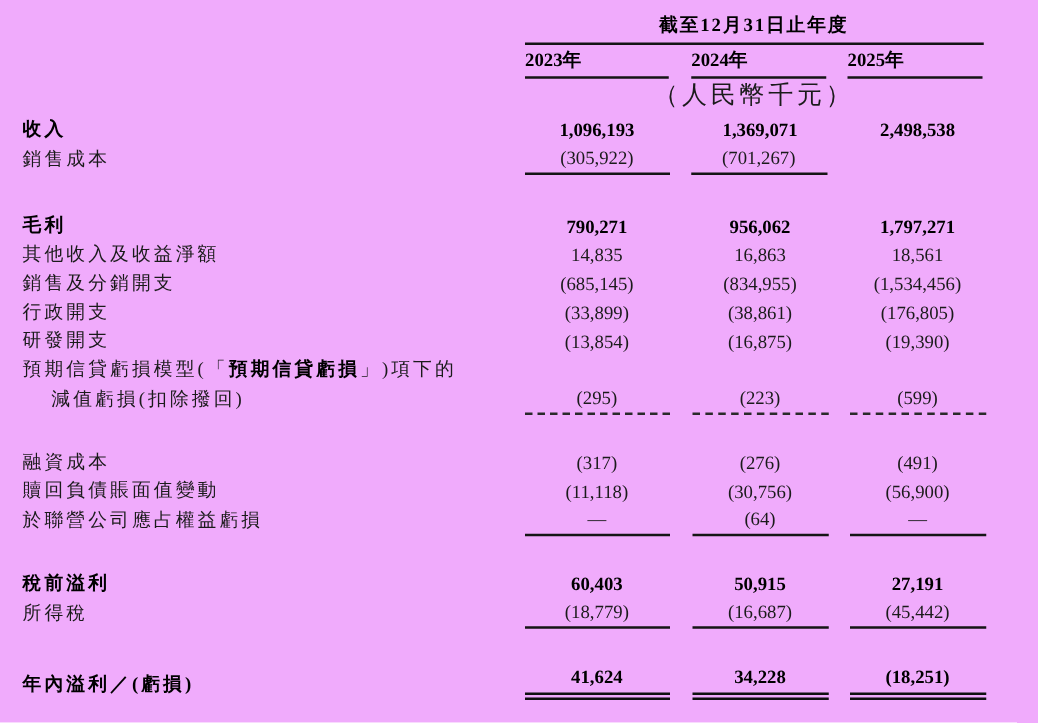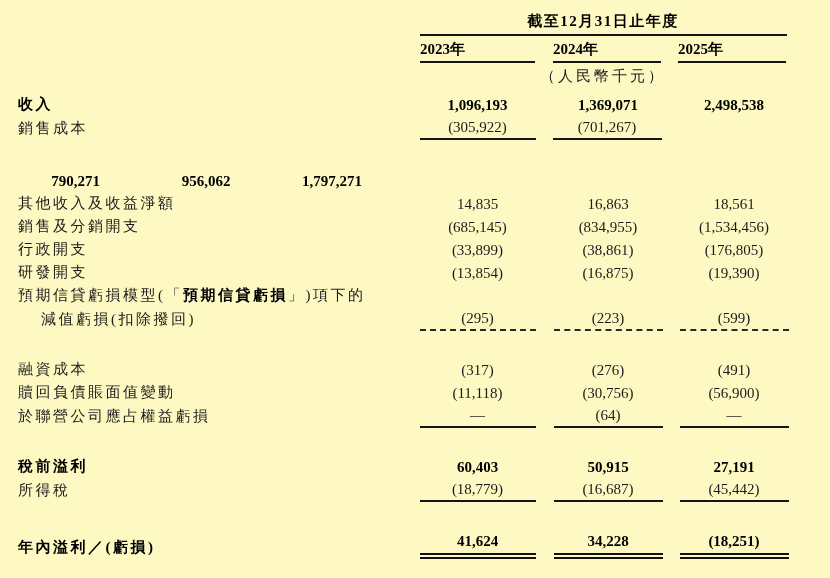--- a/index.html
+++ b/index.html
@@ -4,21 +4,21 @@
 <style>
   html, body {
     margin: 0;
     padding: 0;
     background: #ffffff;
   }
   .page {
     position: relative;
     width: 830px;
     height: 578px;
-    background: #fef9c3;
+    background: #f0abfc;
     color: #1b1b1b;
     font-family: "Liberation Serif", "DejaVu Serif", serif;
     overflow: hidden;
     box-sizing: border-box;
     padding: 10px 43px 0 18px;
   }
   .row {
     display: flex;
     align-items: flex-end;
   }
@@ -60,21 +60,21 @@
   }
   .year-cell {
     text-align: left;
     font-size: 15px;
     font-weight: bold;
     border-bottom: 2px solid #151515;
     padding: 4px 0 2px 0;
     color: #000;
   }
   .unit-cell {
-    font-size: 15px;
+    font-size: 20px;
     letter-spacing: 3px;
     padding-top: 4px;
   }
   .hdr-gap { height: 6px; }
   .spacer { width: 100%; }
 </style>
 </head>
 <body>
 
 <div class="page">
@@ -106,20 +106,21 @@
     <div class="val c2">1,369,071</div>
     <div class="val c3">2,498,538</div>
   </div>
         <div class="row rule-solid">
     <div class="lbl">銷售成本</div>
     <div class="val c1">(305,922)</div>
     <div class="val c3">(701,267)</div>
   </div>
         <div class="spacer" style="height: 30px;"></div>
         <div class="row bold">
+    <div class="lbl">毛利</div>
     <div class="val c1">790,271</div>
     <div class="val c2">956,062</div>
     <div class="val c3">1,797,271</div>
   </div>
         <div class="row">
     <div class="lbl">其他收入及收益淨額</div>
     <div class="val c1">14,835</div>
     <div class="val c2">16,863</div>
     <div class="val c3">18,561</div>
   </div>

